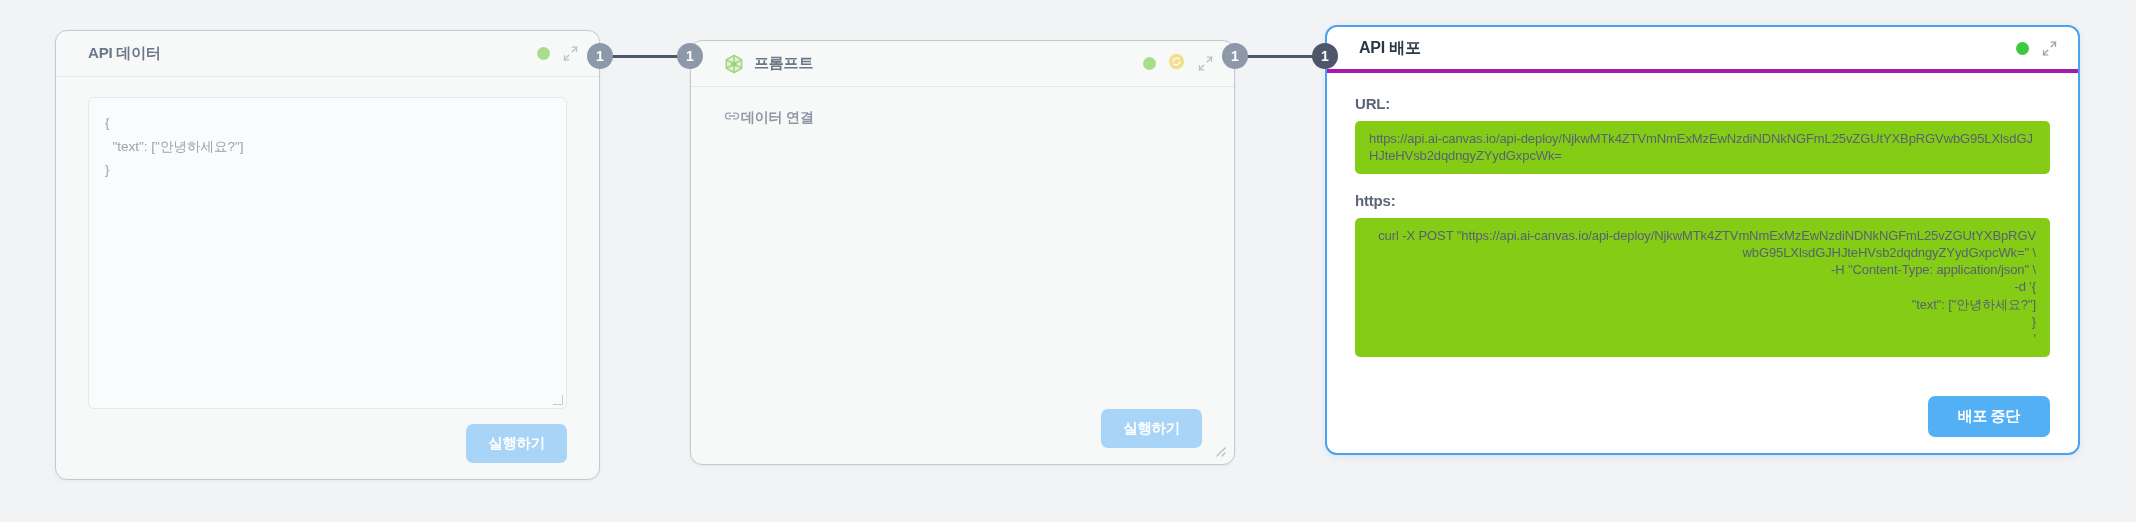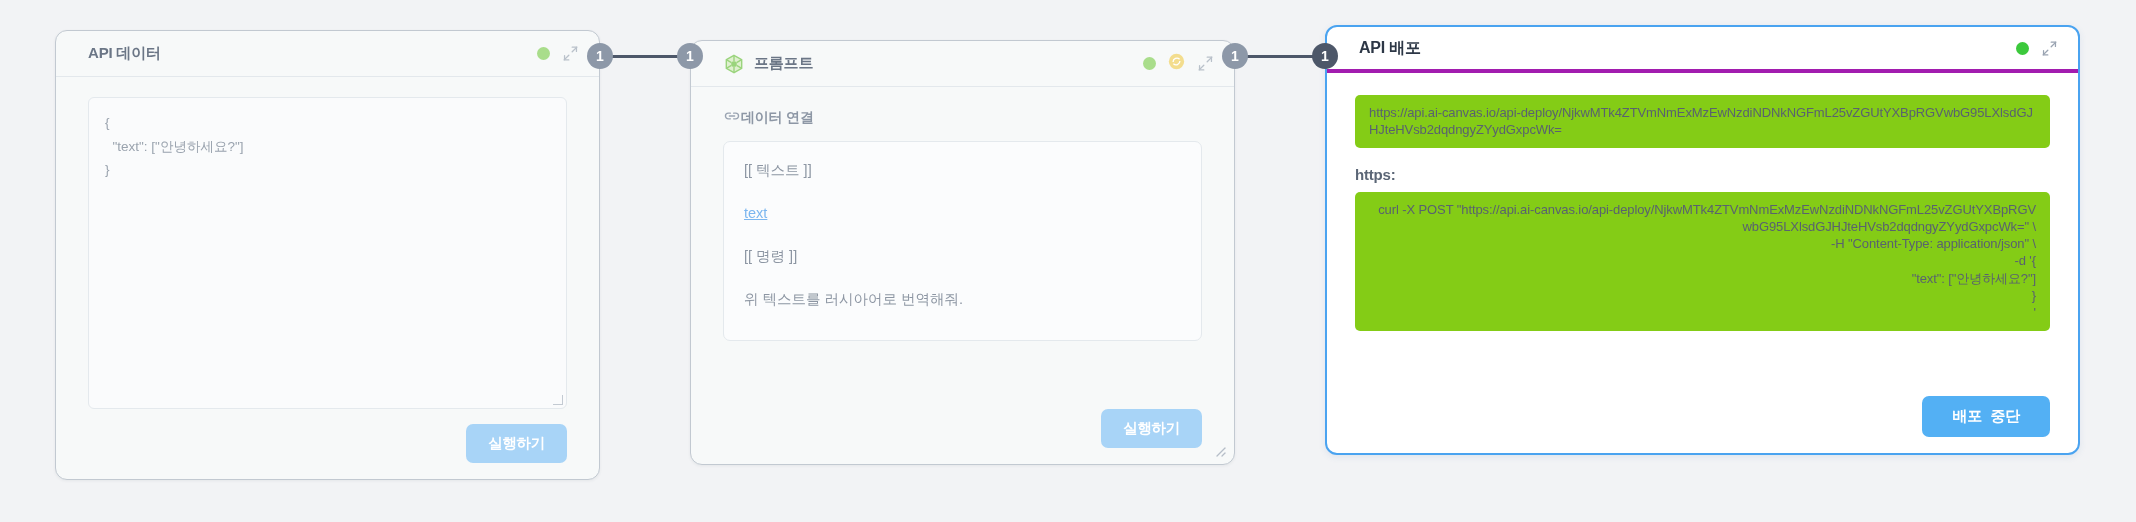--- a/index.html
+++ b/index.html
@@ -114,21 +114,21 @@
     letter-spacing: -0.3px;
     cursor: pointer;
   }
   .btn-stop {
     background: #53b0f4;
     color: #ffffff;
     border: none;
     border-radius: 7px;
     font-size: 15px;
     font-weight: 700;
-    font-family: Liberation Mono, monospace;
+    font-family: Liberation Serif, serif;
     padding: 11px 30px;
     letter-spacing: -0.3px;
     cursor: pointer;
   }
 
   
   .section-label {
     display: flex;
     align-items: center;
     font-size: 14px;
@@ -280,26 +280,20 @@
       <div class="section-label">
         <span>
           <svg width="18" height="18" viewBox="0 0 22 22" fill="none" stroke="#9aa4b2" stroke-width="1.7" stroke-linecap="round">
             <path d="M9 7.5 H6.5 a3.5 3.5 0 0 0 0 7 H9"></path>
             <path d="M13 7.5 H15.5 a3.5 3.5 0 0 1 0 7 H13"></path>
             <path d="M7.8 11 H14.2"></path>
           </svg>
         </span>
         <span>데이터 연결</span>
       </div>
-      <div class="prompt-box">
-        <p class="prompt-line">[[ 텍스트 ]]</p>
-        <p class="prompt-line"><span class="prompt-link">text</span></p>
-        <p class="prompt-line">[[ 명령 ]]</p>
-        <p class="prompt-line">위 텍스트를 러시아어로 번역해줘.</p>
-      </div>
       <div class="btn-row" style="margin-top:auto;">
         <button class="btn-run">실행하기</button>
       </div>
       <span class="resize-grip">
         <svg width="14" height="14" viewBox="0 0 14 14" fill="none" stroke="#b6bec8" stroke-width="1.3" stroke-linecap="round">
           <path d="M13 5 L5 13"></path>
             <path d="M13 10 L10 13"></path>
         </svg>
       </span>
     </div>
@@ -319,20 +313,21 @@
           <svg class="collapse-ico" viewBox="0 0 20 20" fill="none" stroke="#9aa4b2" stroke-width="1.6" stroke-linecap="round">
             <path d="M2.5 17.5 L8 12"></path>
               <path d="M3 12.5 L3 17.5 L8 17.5" stroke-width="1.5"></path>
             <path d="M17.5 2.5 L12 8"></path>
               <path d="M17 7.5 L17 2.5 L12 2.5" stroke-width="1.5"></path>
           </svg>
         </span>
       </div>
     </div>
     <div class="node-body" style="padding:22px 28px 16px 28px;">
+      <div class="field-label">URL:</div>
       <div class="code-box">https://api.ai-canvas.io/api-deploy/NjkwMTk4ZTVmNmExMzEwNzdiNDNkNGFmL25vZGUtYXBpRGVwbG95LXlsdGJHJteHVsb2dqdngyZYydGxpcWk=</div>
       <div class="gap"></div>
       <div class="field-label">https:</div>
       <div class="code-box curl">curl -X POST "https://api.ai-canvas.io/api-deploy/NjkwMTk4ZTVmNmExMzEwNzdiNDNkNGFmL25vZGUtYXBpRGVwbG95LXlsdGJHJteHVsb2dqdngyZYydGxpcWk=" \
   -H "Content-Type: application/json" \
   -d '{
   "text": ["안녕하세요?"]
 }
 '</div>
       <div class="btn-row" style="margin-top:auto;">

